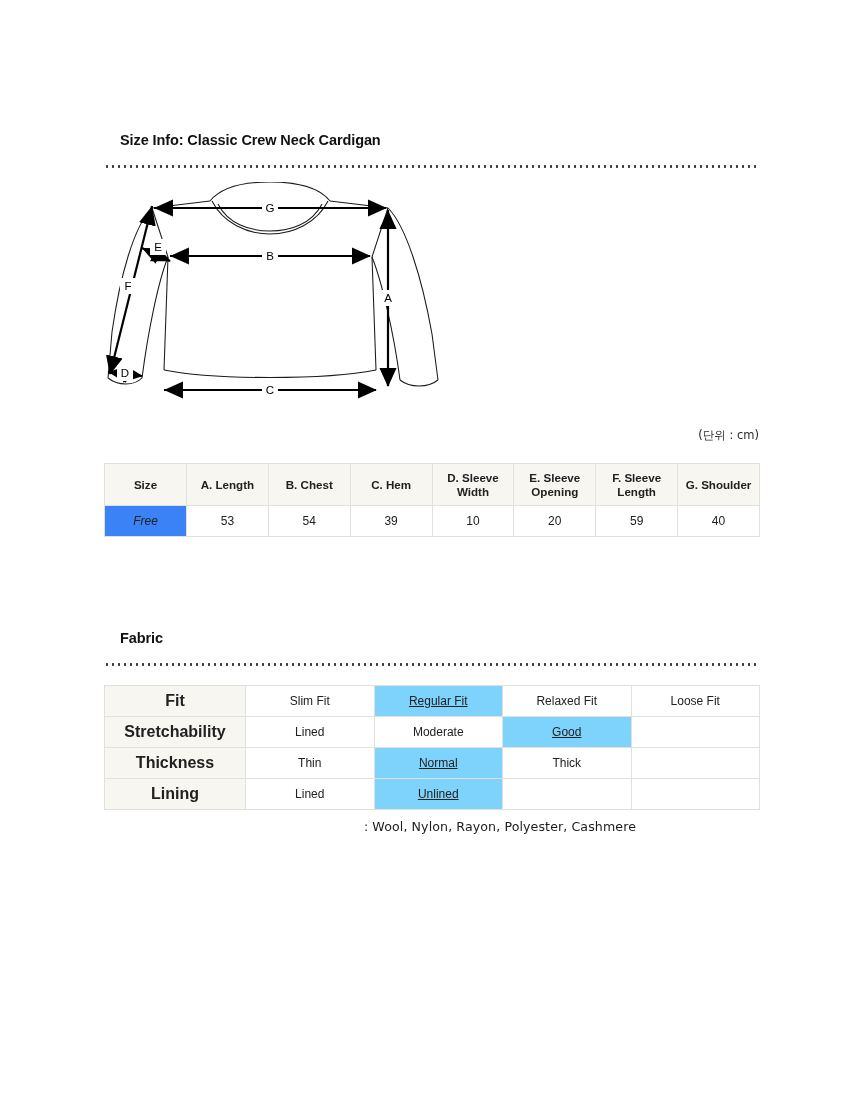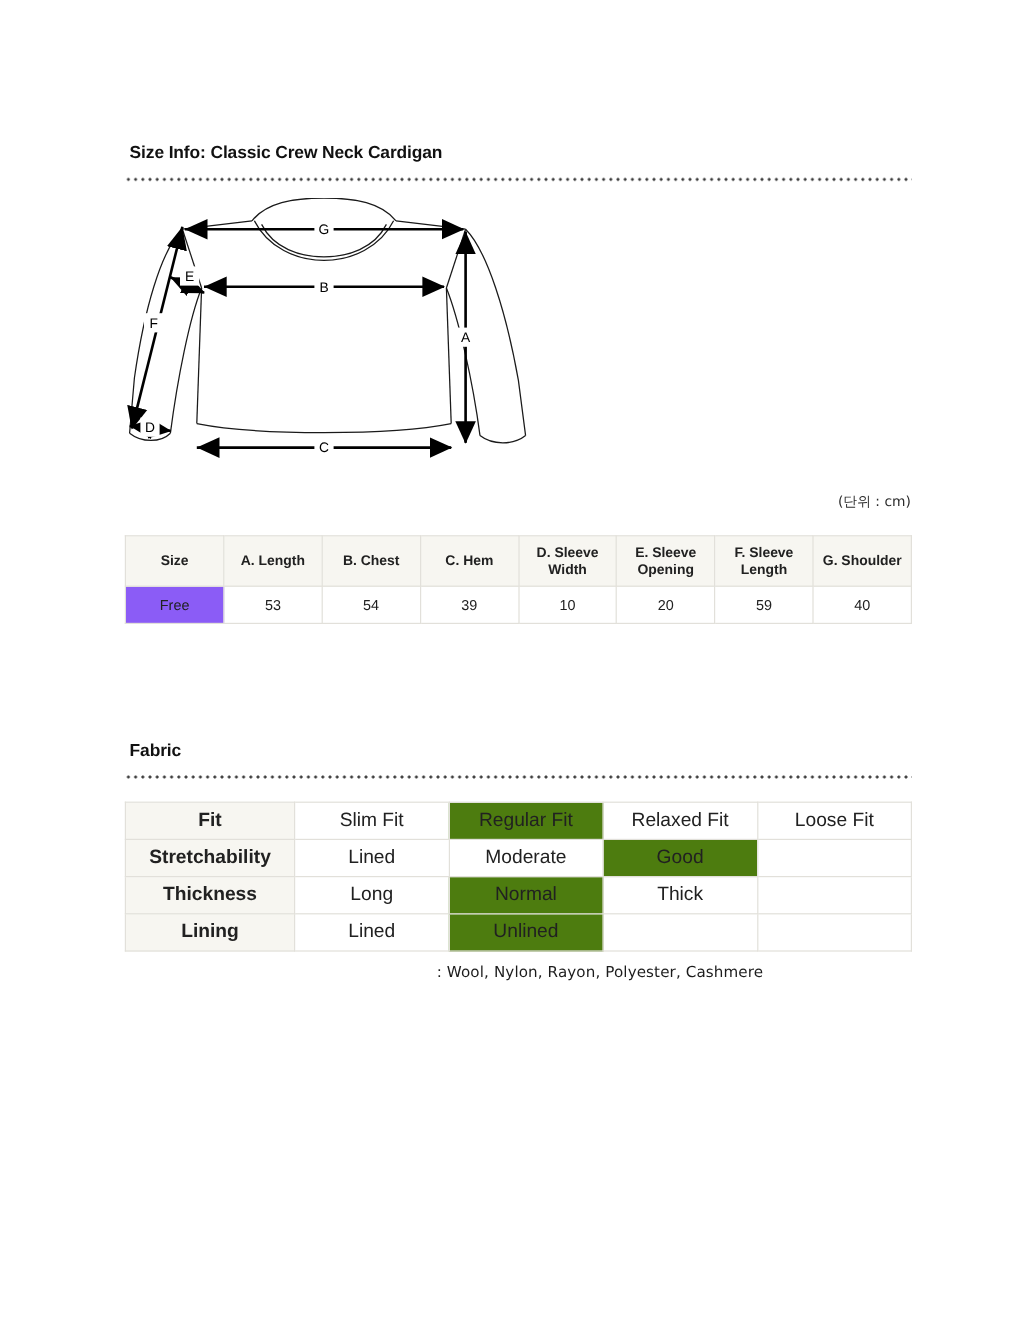--- a/index.html
+++ b/index.html
@@ -24,21 +24,21 @@
     top: 0;
     width: 656px;
   }
 
   
   .section-heading {
     font-size: 14.5px;
     font-weight: bold;
     letter-spacing: -0.1px;
     color: #111111;
-    margin: 4px;
+    margin: 16px;
     padding: 0;
     line-height: 1.2;
     white-space: nowrap;
   }
   .dotted-rule {
     width: 656px;
     height: 3px;
     margin-top: 11px;
     background-image: radial-gradient(circle, #3b3b3b 1.1px, rgba(0,0,0,0) 1.3px);
     background-size: 6px 3px;
@@ -91,42 +91,44 @@
     height: 42px;
     padding: 4px 2px;
   }
   #size-table td {
     background: #ffffff;
     font-size: 12px;
     height: 31px;
     padding: 3px 2px;
   }
   #size-table td.rowhead {
-    background: #8b5cf6;
+    background: #3b82f6;
     font-weight: normal;
+    font-style: italic;
   }
   #size-table col.c-size { width: 82px; }
 
   
   #fabric-section { position: absolute; top: 614px; left: 0; width: 532px; }
 
   #fabric-table { margin-top: 19px; }
   #fabric-table td {
     height: 31px;
-    font-size: 16px;
+    font-size: 12px;
     padding: 3px 2px;
     background: #ffffff;
   }
   #fabric-table td.attr-label {
     background: #f7f6f1;
     font-weight: bold;
     font-size: 16px;
   }
   #fabric-table td.on {
-    background: #4d7c0f;
+    background: #7dd3fc;
+    text-decoration: underline;
   }
   #fabric-table td.blank { border-color: #e2e0da; }
   #fabric-table col.c-label { width: 141px; }
 
   .composition {
     font-size: 12.6px;
     color: #1c1c1c;
     margin-top: 9px;
     font-family: "DejaVu Sans", "Liberation Sans", sans-serif;
     letter-spacing: 0.1px;
@@ -299,21 +301,21 @@
           </tr>
           <tr>
             <td class="attr-label">Stretchability</td>
             <td class="">Lined</td>
             <td class="">Moderate</td>
             <td class=" on">Good</td>
             <td class="blank"></td>
           </tr>
           <tr>
             <td class="attr-label">Thickness</td>
-            <td class="">Long</td>
+            <td class="">Thin</td>
             <td class=" on">Normal</td>
             <td class="">Thick</td>
             <td class="blank"></td>
           </tr>
           <tr>
             <td class="attr-label">Lining</td>
             <td class="">Lined</td>
             <td class=" on">Unlined</td>
             <td class="blank"></td>
             <td class="blank"></td>

